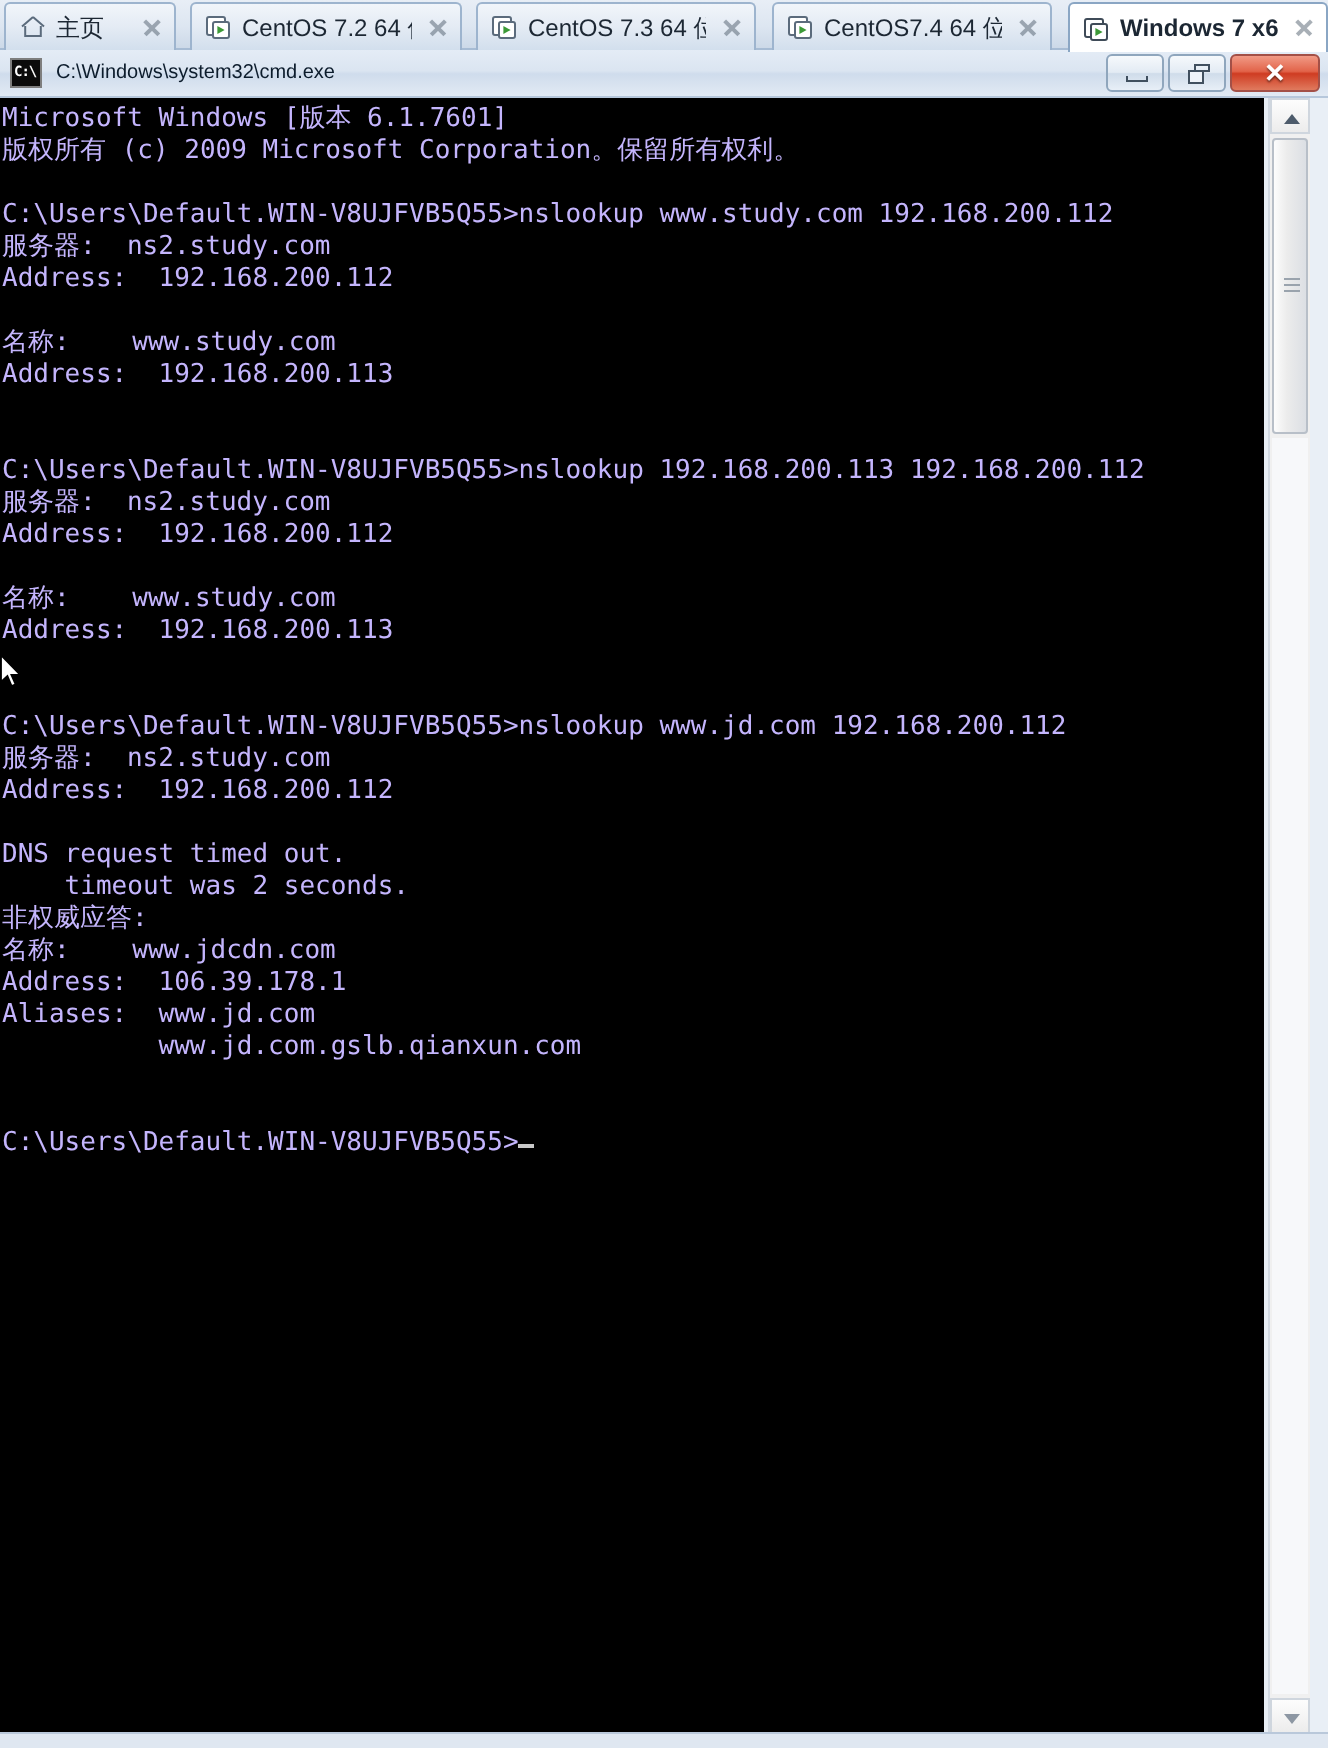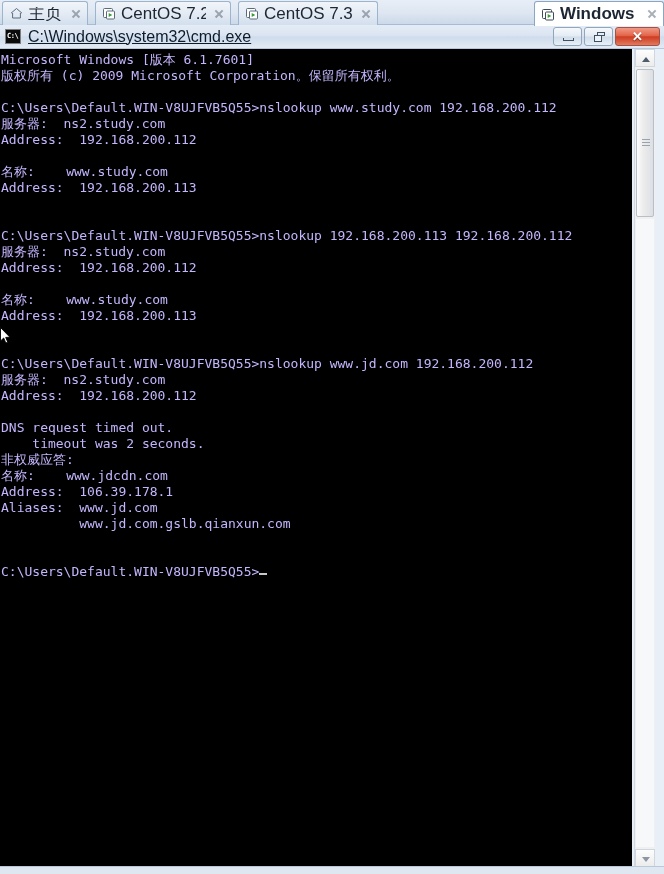--- a/index.html
+++ b/index.html
@@ -55,21 +55,21 @@
     margin-right: 5px;
     flex: 0 0 auto;
     display: inline-block;
     position: relative;
   }
   .home-ico svg, .vm-ico svg { display:block; }
   .tab-label {
     flex: 1 1 auto;
     overflow: hidden;
     text-overflow: clip;
-    font-size: 17px;
+    font-size: 12px;
     line-height: 14px;
   }
   .tab-close {
     flex: 0 0 auto;
     width: 14px; height: 14px;
     margin-left: 6px;
     position: relative;
     opacity: .45;
   }
   .tab-close::before, .tab-close::after {
@@ -107,25 +107,24 @@
     position: absolute;
     left: 1px; top: 2px;
     color: #ffffff;
     font-family: "DejaVu Sans Mono", monospace;
     font-size: 7px;
     line-height: 8px;
     letter-spacing: -0.5px;
     font-weight: bold;
   }
   .win-title {
-    font-size: 16px;
+    font-size: 10px;
     color: #0c1c2c;
     flex: 1 1 auto;
     line-height: 16px;
-    text-decoration: underline;
   }
   .winbtns { display: flex; align-items: center; margin-right: 4px; flex: 0 0 auto; }
   .wbtn {
     width: 29px; height: 19px;
     margin-left: 2px;
     border: 1px solid #8fa6bd;
     border-radius: 3px;
     box-sizing: border-box;
     background: linear-gradient(to bottom, #f6f9fc 0%, #e3ebf4 48%, #cfdcea 52%, #e8eff7 100%);
     position: relative;
@@ -301,20 +300,31 @@
       <svg width="13" height="13" viewBox="0 0 13 13">
           <rect x="0.5" y="1.5" width="9" height="9" rx="1" fill="#fff" stroke="#5b6b7c" stroke-width="1"></rect>
           <rect x="3.5" y="4" width="8" height="8" rx="1" fill="#fff" stroke="#5b6b7c" stroke-width="1"></rect>
           <path d="M5.7 6 L9.3 8 L5.7 10 Z" fill="#3c9a37"></path>
         </svg>
     </span>
     <span class="tab-label">CentOS 7.3 64 位</span>
     <span class="tab-close"></span>
   </div>
 
+  <div class="tab" style="left:386px; width:140px;">
+    <span class="tab-icon vm-ico">
+      <svg width="13" height="13" viewBox="0 0 13 13">
+          <rect x="0.5" y="1.5" width="9" height="9" rx="1" fill="#fff" stroke="#5b6b7c" stroke-width="1"></rect>
+          <rect x="3.5" y="4" width="8" height="8" rx="1" fill="#fff" stroke="#5b6b7c" stroke-width="1"></rect>
+          <path d="M5.7 6 L9.3 8 L5.7 10 Z" fill="#3c9a37"></path>
+        </svg>
+    </span>
+    <span class="tab-label">CentOS7.4 64 位</span>
+    <span class="tab-close"></span>
+  </div>
 
   <div class="tab active" style="left:534px; width:130px;">
     <span class="tab-icon vm-ico">
       <svg width="13" height="13" viewBox="0 0 13 13">
           <rect x="0.5" y="1.5" width="9" height="9" rx="1" fill="#fff" stroke="#3f4b58" stroke-width="1"></rect>
           <rect x="3.5" y="4" width="8" height="8" rx="1" fill="#fff" stroke="#3f4b58" stroke-width="1"></rect>
           <path d="M5.7 6 L9.3 8 L5.7 10 Z" fill="#3c9a37"></path>
         </svg>
     </span>
     <span class="tab-label">Windows 7 x64</span>

